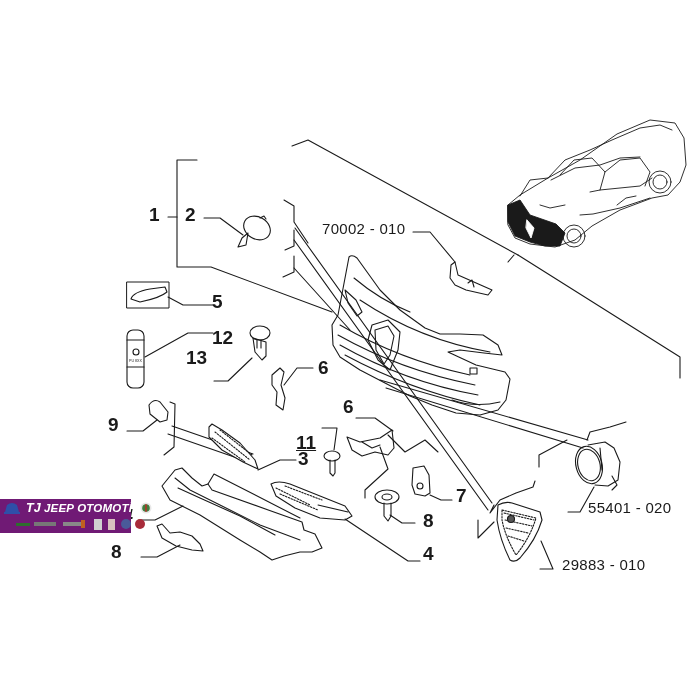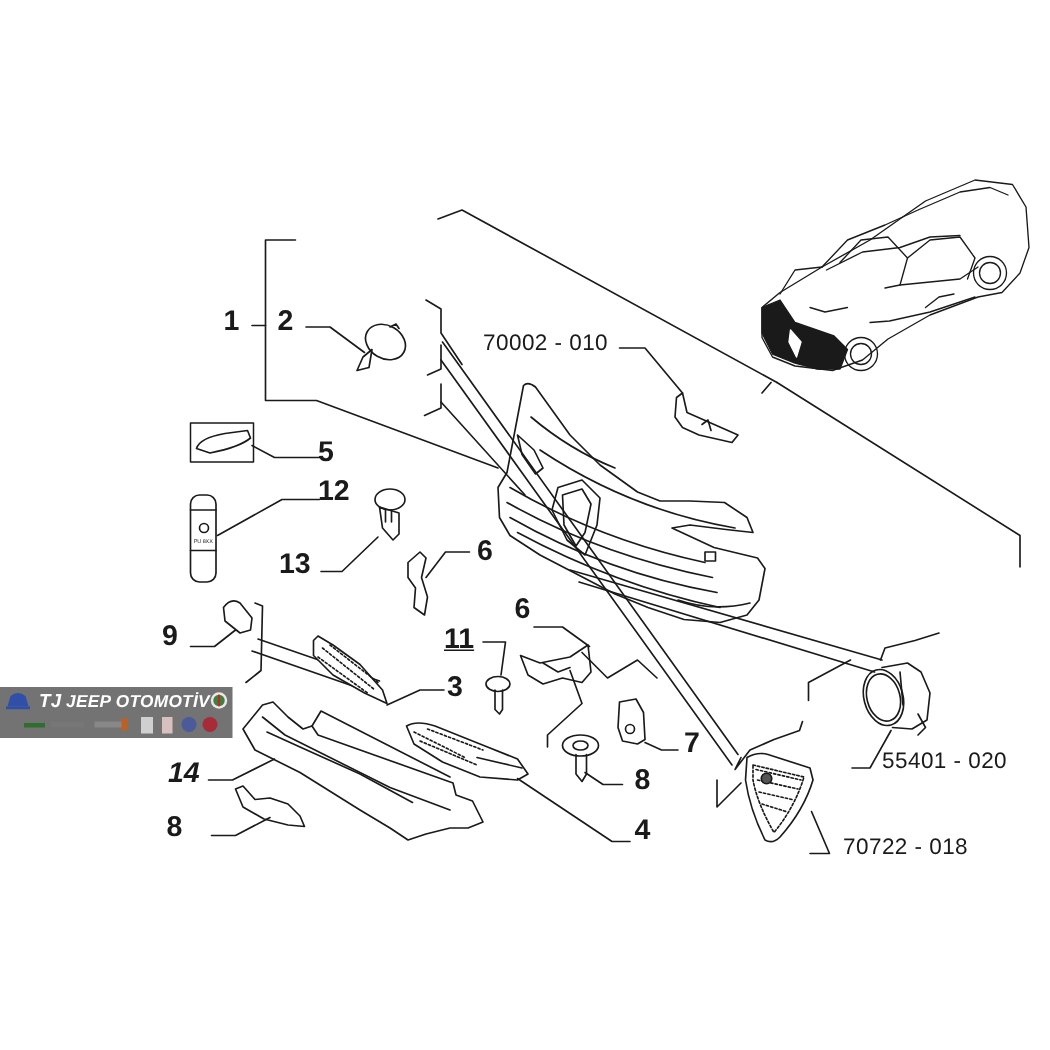--- a/index.html
+++ b/index.html
@@ -1,20 +1,20 @@
 <!DOCTYPE html>
 <html><head>
 <meta charset="utf-8">
 <style>
   html, body { margin:0; padding:0; background:#ffffff; }
   body { width:700px; height:700px; position:relative; overflow:hidden; font-family:"Liberation Sans", sans-serif; }
   #diagram { position:absolute; left:0; top:0; width:700px; height:700px; }
   .callout { position:absolute; font-family:"Liberation Sans", sans-serif; font-weight:bold; font-size:19px; color:#1a1a1a; line-height:1; }
   .partno { position:absolute; font-family:"Liberation Sans", sans-serif; font-weight:normal; font-size:15px; color:#1a1a1a; line-height:1; letter-spacing:0.3px; }
-  .banner { position:absolute; left:0; top:458px; width:155px; height:34px; background:#737373; }
+  .banner { position:absolute; left:0; top:499px; width:131px; height:34px; background:#701a75; }
   .banner-title { position:absolute; left:26px; top:2px; font-family:"Liberation Sans", sans-serif; font-weight:bold; font-style:italic; font-size:11.5px; color:#ffffff; white-space:nowrap; letter-spacing:0.2px; }
   .banner-mopar { position:absolute; left:4px; top:3px; width:16px; height:12px; }
   .banner-logos { position:absolute; left:8px; top:19px; width:145px; height:13px; }
 </style>
 </head>
 <body>
 
 <svg id="diagram" viewBox="0 0 700 700" xmlns="http://www.w3.org/2000/svg">
   <g fill="none" stroke="#1a1a1a" stroke-width="1.1" stroke-linejoin="round" stroke-linecap="round">
 
@@ -234,28 +234,28 @@
 <div class="callout" style="left:185px;top:205px;">2</div>
 <div class="callout" style="left:298px;top:449px;">3</div>
 <div class="callout" style="left:423px;top:544px;">4</div>
 <div class="callout" style="left:212px;top:292px;">5</div>
 <div class="callout" style="left:318px;top:358px;">6</div>
 <div class="callout" style="left:343px;top:397px;">6</div>
 <div class="callout" style="left:456px;top:486px;">7</div>
 <div class="callout" style="left:423px;top:511px;">8</div>
 <div class="callout" style="left:108px;top:415px;">9</div>
 <div class="callout" style="left:111px;top:542px;">8</div>
-<div class="callout" style="left:296px;top:417px;text-decoration:underline;">11</div>
-<div class="callout" style="left:212px;top:318px;">12</div>
-<div class="callout" style="left:186px;top:367px;">13</div>
+<div class="callout" style="left:296px;top:433px;text-decoration:underline;">11</div>
+<div class="callout" style="left:212px;top:328px;">12</div>
+<div class="callout" style="left:186px;top:348px;">13</div>
 <div class="callout" style="left:112px;top:506px;font-style:italic;">14</div>
 
 <div class="partno" style="left:322px;top:221px;text-align:center;">70002 - 010</div>
 <div class="partno" style="left:588px;top:500px;text-align:center;">55401 - 020</div>
-<div class="partno" style="left:562px;top:557px;">70722 - 018</div>
+<div class="partno" style="left:562px;top:557px;">29883 - 010</div>
 
 <div class="banner">
   <svg class="banner-mopar" viewBox="0 0 16 12">
     <path d="M1,10 L3,3 Q8,-1 13,3 L15,10 Z" fill="#2f4fa8"></path>
     <rect x="0" y="10" width="16" height="2" fill="#2f4fa8"></rect>
   </svg>
   <div class="banner-title">
     <span style="margin-right:3px;font-size:12.5px;">TJ</span><span>JEEP OTOMOTİV</span>
   </div>
   <svg viewBox="0 0 12 12" style="position:absolute;left:140px;top:3px;width:12px;height:12px;">

